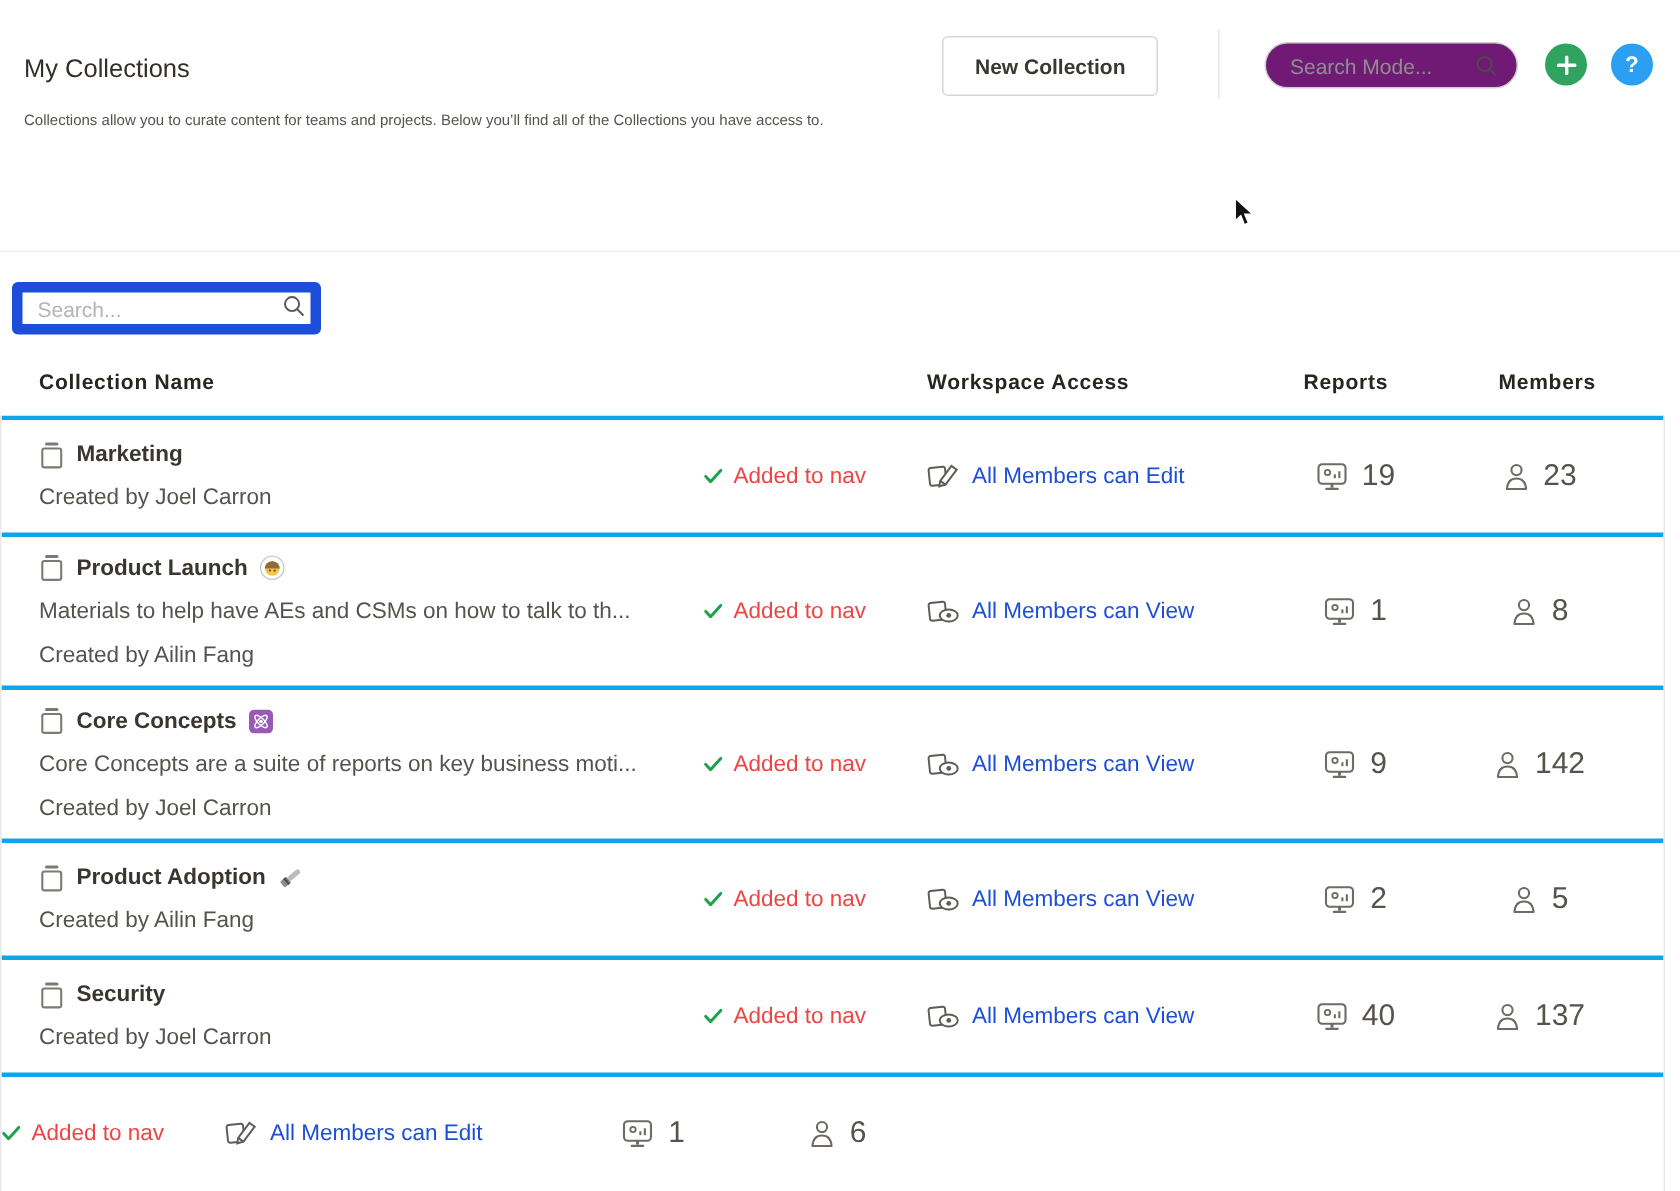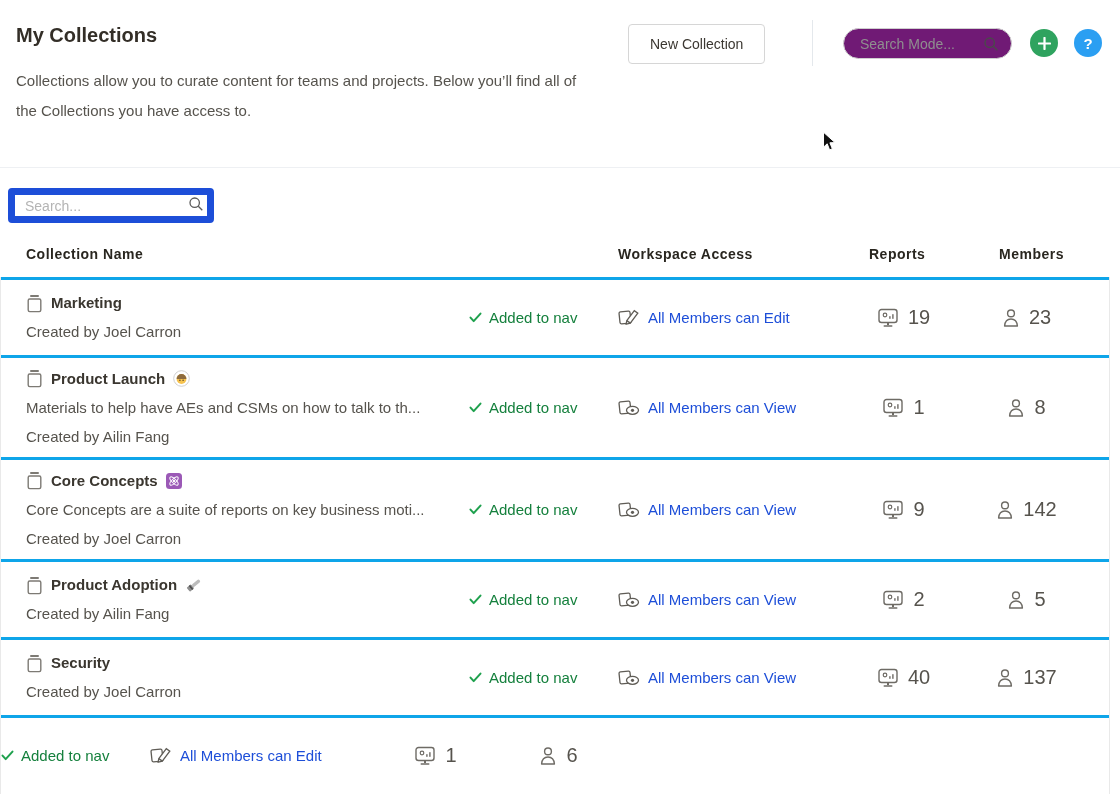--- a/index.html
+++ b/index.html
@@ -1,23 +1,23 @@
 <!DOCTYPE html>
 <html><head>
 <meta charset="utf-8">
 <style>
   html,body{margin:0;padding:0;background:#fff;}
   .app{position:relative;width:1120px;height:794px;background:#fff;overflow:hidden;
        font-family:"Liberation Sans",sans-serif;color:#3a362f;}
 
-  .page-title{position:absolute;left:16px;top:24px;margin:0;font-size:20px;font-weight:700;color:#332e27;}
-  .page-desc{position:absolute;left:16px;top:66px;width:578px;font-size:15px;line-height:30px;color:#56534d;}
+  .page-title{position:absolute;left:16px;top:36px;margin:0;font-size:17px;font-weight:400;color:#332e27;}
+  .page-desc{position:absolute;left:16px;top:66px;width:578px;font-size:10px;line-height:30px;color:#56534d;}
 
   .new-collection-btn{position:absolute;left:628px;top:24px;height:40px;padding:0 21px;background:#fff;
-       border:1px solid #d6d6d6;border-radius:4px;font-size:14px;font-weight:400;color:#3b3731;
+       border:1px solid #d6d6d6;border-radius:4px;font-size:14px;font-weight:700;color:#3b3731;
        font-family:inherit;cursor:pointer;}
   .vdivider{position:absolute;left:812px;top:20px;width:1px;height:46px;background:#e4e8ec;}
   .search-pill{position:absolute;left:843px;top:28px;width:169px;height:31px;box-sizing:border-box;
        border:1px solid #cfcfcf;border-radius:16px;display:flex;align-items:center;gap:8px;
        padding:0 12px 0 16px;color:#8f8f8f;font-size:14px;cursor:text;background:#701a75;}
   .search-pill .label{flex:1;white-space:nowrap;overflow:hidden;}
   .round-btn{position:absolute;width:28px;height:28px;border-radius:50%;border:none;display:flex;
        align-items:center;justify-content:center;color:#fff;font-weight:700;font-size:15px;
        font-family:inherit;cursor:pointer;padding:0;}
   .add-btn{left:1030px;top:29px;}
@@ -38,21 +38,21 @@
   .table{position:absolute;left:0;top:277px;width:1110px;bottom:0;box-sizing:border-box;
        border-left:1px solid #e9e9e9;border-right:1px solid #e9e9e9;overflow:hidden;}
   .trow{display:flex;align-items:center;height:78px;border-top:3px solid #0ea5e9;box-sizing:border-box;cursor:pointer;}
   .trow.tall{height:102px;}
   .cell{display:flex;align-items:center;}
   .name-cell{width:468px;box-sizing:border-box;padding-left:25px;flex-direction:column;
        align-items:flex-start;justify-content:center;gap:9px;}
   .title-line{display:flex;align-items:center;gap:8px;line-height:20px;}
   .row-title{font-size:15px;font-weight:700;color:#3a362f;}
   .row-sub{font-size:15px;color:#56534d;line-height:20px;white-space:nowrap;}
-  .nav-cell{width:149px;gap:7px;font-size:15px;color:#15803d;}
+  .nav-cell{width:149px;gap:7px;font-size:15px;color:#ef4444;}
   .access-cell{width:244px;gap:8px;font-size:15px;color:#1d4ed8;}
   .reports-cell{width:83px;justify-content:center;gap:9px;}
   .members-cell{width:163px;justify-content:center;gap:9px;}
   .count{font-size:20px;color:#56534d;}
   .icon{display:inline-flex;align-items:center;justify-content:center;line-height:0;}
 </style>
 </head>
 <body>
 
 <div class="app">

